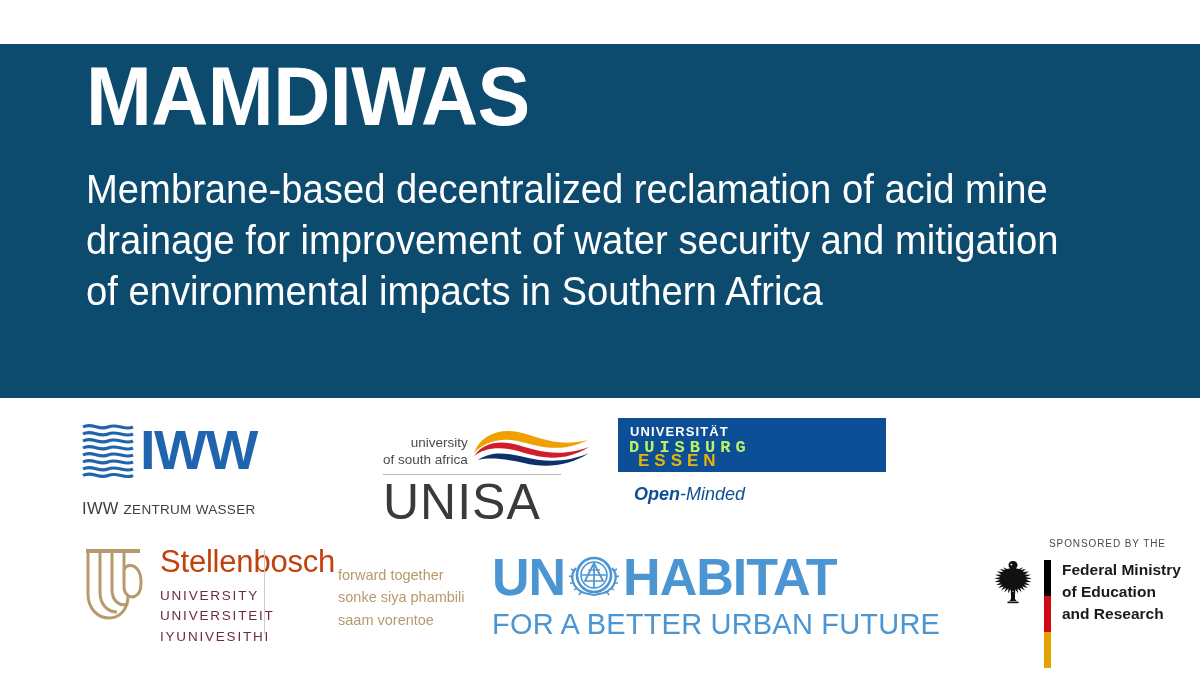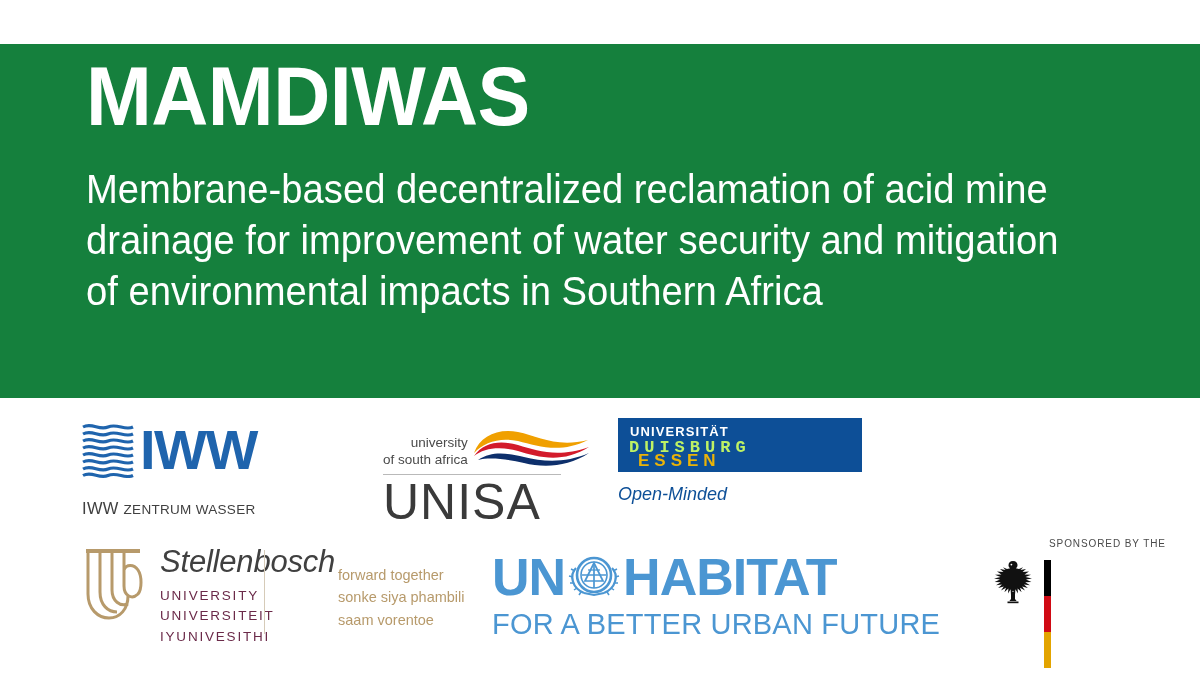--- a/index.html
+++ b/index.html
@@ -15,21 +15,21 @@
     position: relative;
   }
 
   
   .hero {
     position: absolute;
     left: 0;
     top: 44px;
     width: 1200px;
     height: 354px;
-    background: #15803d;
+    background: #0c4a6e;
     box-sizing: border-box;
   }
   .hero-title {
     position: absolute;
     left: 86px;
     top: 8px;
     font-size: 84px;
     font-weight: 700;
     color: #ffffff;
     letter-spacing: -0.5px;
@@ -114,21 +114,21 @@
     letter-spacing: 1px;
     font-weight: 400;
     line-height: 1.0;
     margin-top: 2px;
     font-family: Liberation Sans, sans-serif;
   }
 
   
   #logo-ude { left: 602px; top: 20px; }
   .ude-box {
-    width: 244px; height: 54px;
+    width: 268px; height: 54px;
     background: #0d4f97;
     position: relative;
   }
   .ude-l1 {
     position: absolute; left: 12px; top: 6px;
     font-size: 13px; font-weight: 700; color: #fff;
     letter-spacing: 1.1px;
     font-family: "Liberation Sans", sans-serif;
   }
   .ude-l2 {
@@ -143,34 +143,33 @@
     letter-spacing: 5px;
     font-family: "Liberation Sans", sans-serif;
   }
   .ude-tag {
     margin-top: 12px;
     font-size: 18px;
     font-style: italic;
     color: #0d4f97;
     font-family: "Liberation Sans", sans-serif;
   }
-  .ude-tag b { font-weight: 400; }
+  .ude-tag b { font-weight: 700; margin-left: 16px; }
 
   
   #logo-sun { left: 62px; top: 148px; }
   .sun-row { display: flex; align-items: flex-start; }
   .sun-mark { width: 70px; height: 76px; margin-right: 12px; }
   .sun-name {
     font-size: 31px;
-    color: #404040;
+    color: #c2410c;
     font-weight: 400;
     line-height: 1.0;
     letter-spacing: -0.2px;
     font-family: "Liberation Sans", sans-serif;
-    font-style: italic;
   }
   .sun-lines {
     margin-top: 9px;
     font-size: 13.5px;
     color: #6b2a49;
     letter-spacing: 1.8px;
     line-height: 1.5;
     font-family: "Liberation Sans", sans-serif;
   }
   .sun-divider {
@@ -374,16 +373,21 @@
         <svg width="44" height="46" viewBox="0 0 44 46" xmlns="http://www.w3.org/2000/svg">
           <g fill="#111111">
             <path d="M22,2 C19,2 17.5,4 17.5,6.2 C17.5,7.5 18.2,8.6 19.2,9.2 L16,10 L12,8.2 L14.5,11 L9,10 L12.5,13 L6,12.6 L10.5,15.4 L4,15.8 L9.5,18 L3,19.4 L9,20.6 L3.6,23 L9.8,23.2 L5,26.2 L11,25.4 L7.2,29 L12.8,27.4 L10,31.4 L15,28.8 L13.4,33.2 L17.4,29.6 L17,34.4 L19.6,30.2 L20,36 L22,31.5 L24,36 L24.4,30.2 L27,34.4 L26.6,29.6 L30.6,33.2 L29,28.8 L34,31.4 L31.2,27.4 L36.8,29 L33,25.4 L39,26.2 L34.2,23.2 L40.4,23 L35,20.6 L41,19.4 L34.5,18 L40,15.8 L33.5,15.4 L38,12.6 L31.5,13 L35,10 L29.5,11 L32,8.2 L28,10 L24.8,9.2 C25.8,8.6 26.5,7.5 26.5,6.2 C26.5,4 25,2 22,2 Z"></path>
             <path d="M20,33 L20,40 L18.4,42 L22,42 L25.6,42 L24,40 L24,33 Z"></path>
             <path d="M16.5,42.5 L27.5,42.5 L27.5,44.2 L16.5,44.2 Z"></path>
             <circle cx="20.4" cy="5.6" r="0.9" fill="#ffffff"></circle>
           </g>
         </svg>
       </div>
       <div class="bmbf-flag"></div>
+      <div class="bmbf-name">
+        <div>Federal Ministry</div>
+        <div>of Education</div>
+        <div>and Research</div>
+      </div>
     </div>
   </div>
 
 </div>
 
 </body></html>

